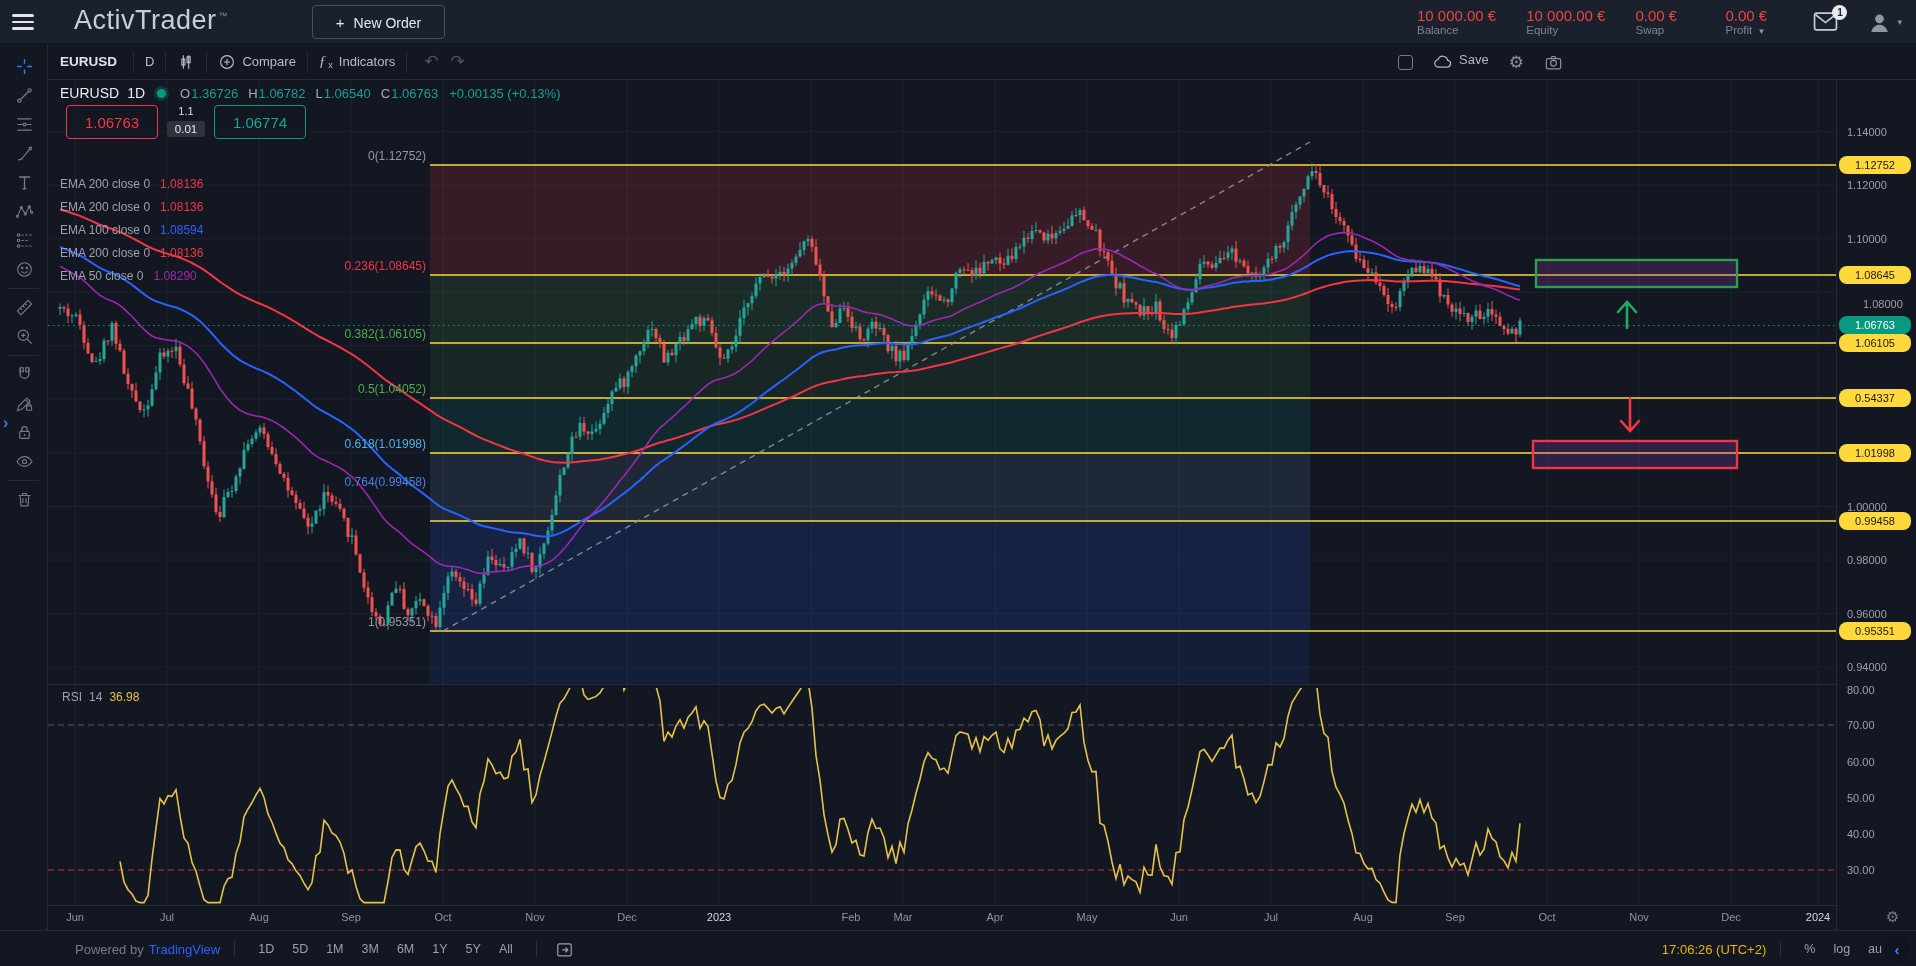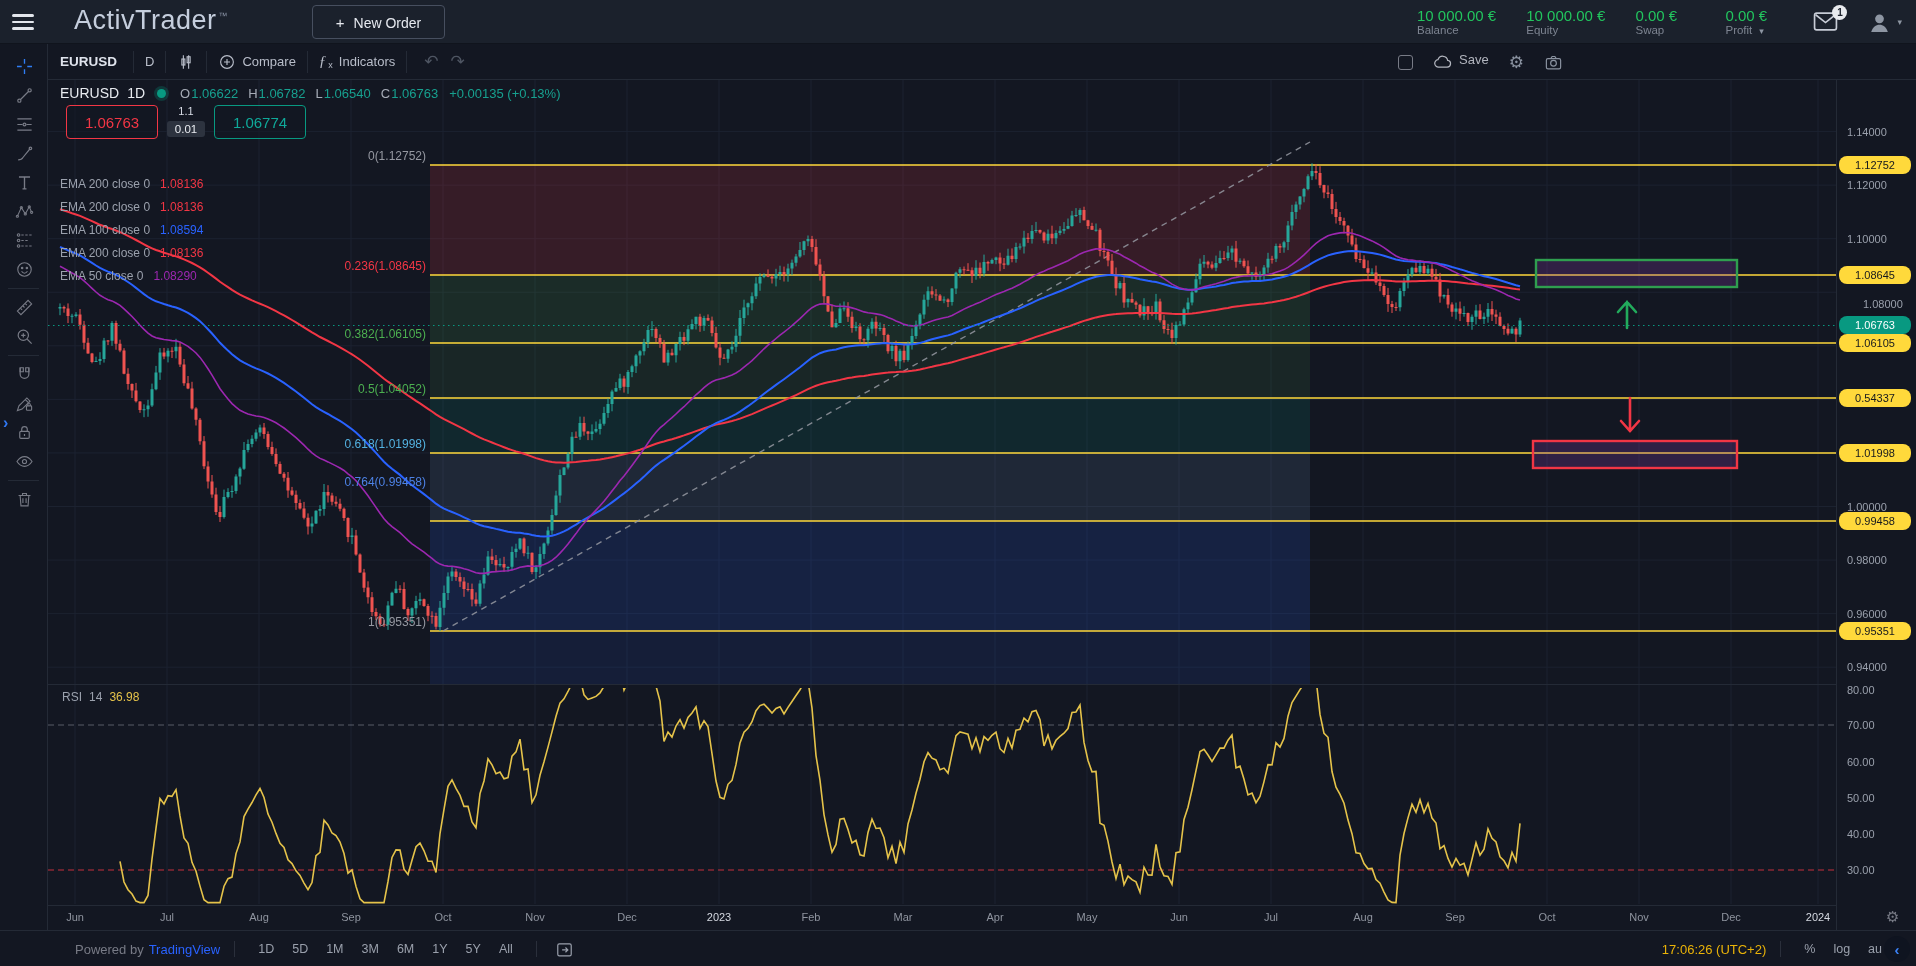--- a/index.html
+++ b/index.html
@@ -14,21 +14,21 @@
   .burger{position:absolute;left:12px;top:14px;width:22px;height:17px;cursor:pointer;}
   .burger i{display:block;width:22px;height:2.5px;background:#e3e6ec;border-radius:2px;margin-bottom:4px;}
   .logo{position:absolute;left:74px;top:5px;font-size:27px;font-weight:400;color:#c5cedd;letter-spacing:.5px;}
   .logo sup{font-size:9px;color:#8a93a5;margin-left:2px;}
   .new-order{position:absolute;left:312px;top:5px;width:133px;height:34px;background:transparent;
              border:1px solid #474f5f;border-radius:4px;color:#e6e9ef;font-size:14px;cursor:pointer;
              font-family:inherit;}
   .new-order .plus{margin-right:9px;font-size:15px;}
   .hdr-right{position:absolute;right:14px;top:0;height:44px;display:flex;align-items:center;gap:28px;z-index:2;}
   .acct{text-align:left;min-width:60px;}
-  .acct-value{font-size:15px;color:#22c55e;line-height:17px;}
+  .acct-value{font-size:15px;color:#ef4444;line-height:17px;}
   .acct-label{font-size:11.5px;color:#7d8491;line-height:13px;}
   .acct-label .caret{font-size:9px;color:#8e96a3;margin-left:7px;}
   .mail{position:relative;width:26px;height:22px;cursor:pointer;}
   .badge{position:absolute;top:-6px;right:-8px;width:15px;height:15px;background:#e8eaee;color:#1b212c;
          border-radius:50%;font-size:10px;font-weight:bold;line-height:15px;text-align:center;}
   .avatar{display:flex;align-items:center;cursor:pointer;}
   .avatar .caret{font-size:9px;color:#8e96a3;margin-left:5px;}
 
   
   #chart-toolbar{position:absolute;top:44px;left:48px;right:0;height:36px;background:#131722;
@@ -437,21 +437,21 @@
         </svg>
       </div>
     </aside>
   <div id="side-expand">›</div>
 
   <div id="legend-row">
     <span>EURUSD</span>
     <span class="interval">1D</span>
     <span class="live-dot"></span>
     <div id="ohlc">
-        <span class="oi"><span class="ok">O</span><span class="ov">1.06622</span></span>
+        <span class="oi"><span class="ok">O</span><span class="ov">1.36726</span></span>
         <span class="oi"><span class="ok">H</span><span class="ov">1.06782</span></span>
         <span class="oi"><span class="ok">L</span><span class="ov">1.06540</span></span>
         <span class="oi"><span class="ok">C</span><span class="ov">1.06763</span></span>
         <span class="oi"><span class="ok"></span><span class="ov">+0.00135 (+0.13%)</span></span>
       </div>
   </div>
   <div id="quote-row">
     <div class="px-box px-bid">1.06763</div>
     <div class="spread-col">
       <div class="spread-pips">1.1</div>
@@ -522,21 +522,21 @@
     </div>
   <div id="time-axis">
       <span class="tl" style="left: 27px;">Jun</span>
       <span class="tl" style="left: 119px;">Jul</span>
       <span class="tl" style="left: 211px;">Aug</span>
       <span class="tl" style="left: 303px;">Sep</span>
       <span class="tl" style="left: 395px;">Oct</span>
       <span class="tl" style="left: 487px;">Nov</span>
       <span class="tl" style="left: 579px;">Dec</span>
       <span class="tl year" style="left: 671px;">2023</span>
-      <span class="tl" style="left: 763px;">Feb</span>
+      <span class="tl" style="left: 803px;">Feb</span>
       <span class="tl" style="left: 855px;">Mar</span>
       <span class="tl" style="left: 947px;">Apr</span>
       <span class="tl" style="left: 1039px;">May</span>
       <span class="tl" style="left: 1131px;">Jun</span>
       <span class="tl" style="left: 1223px;">Jul</span>
       <span class="tl" style="left: 1315px;">Aug</span>
       <span class="tl" style="left: 1407px;">Sep</span>
       <span class="tl" style="left: 1499px;">Oct</span>
       <span class="tl" style="left: 1591px;">Nov</span>
       <span class="tl" style="left: 1683px;">Dec</span>

